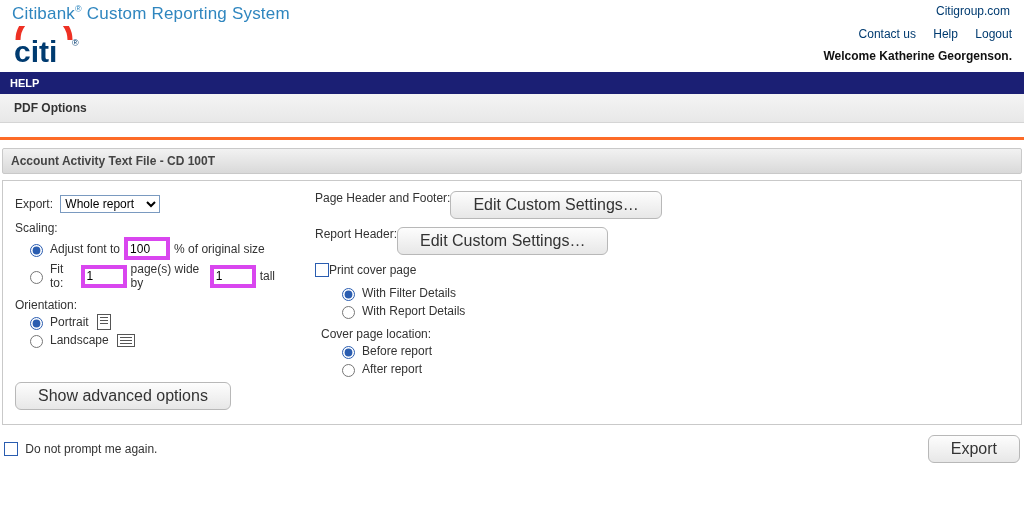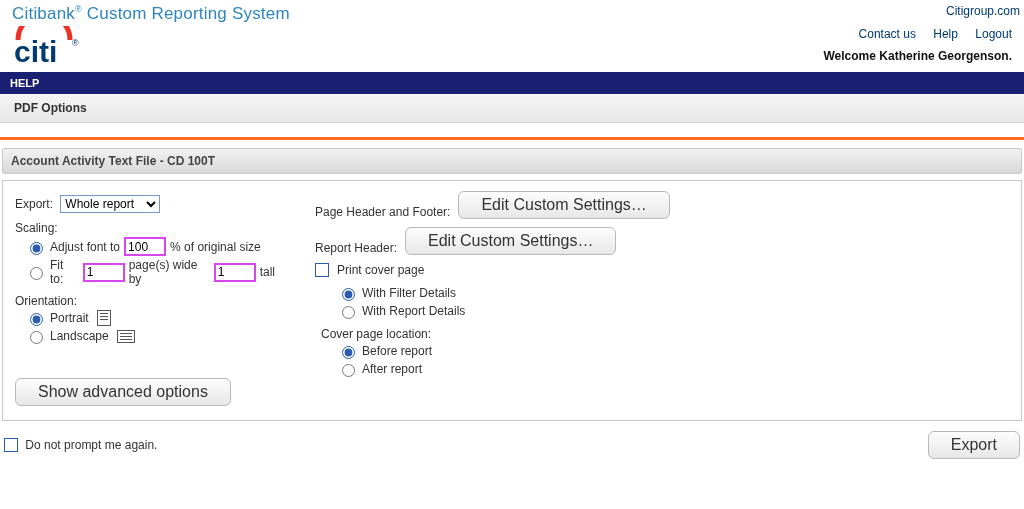--- a/index.html
+++ b/index.html
@@ -1,16 +1,16 @@
 <!DOCTYPE html>
 <html><head>
 <meta charset="utf-8">
 <style>
 body{margin:0;font-family:Arial,Helvetica,sans-serif;font-size:12px;color:#333;background:#fff}
-.topbar{display:flex;justify-content:space-between;align-items:flex-start;padding:4px 4px 0 12px}
+.topbar{display:flex;justify-content:space-between;align-items:flex-start;padding:4px 14px 0 12px}
 .brand-title{font-family:Arial,sans-serif;font-size:17px;color:#2f86bf;letter-spacing:.2px}
 .brand-title sup{font-size:9px}
 .topright{text-align:right;font-size:12px}
 .topright .citi-link{color:#003b70;font-weight:normal}
 .header-row{display:flex;justify-content:space-between;align-items:center;padding:0 12px 6px 12px}
 .nav-links{color:#003b70;font-weight:normal}
 .nav-links span{margin-left:14px;cursor:pointer}
 .welcome{color:#111;font-weight:bold;margin-top:8px}
 .help-bar{background:#1b1f74;color:#fff;font-weight:bold;font-size:11px;padding:5px 10px}
 .sub-bar{background:linear-gradient(#f4f4f4,#e8e8e8);border-bottom:1px solid #d5d5d5;padding:7px 14px;color:#333;font-weight:bold;font-size:12px}
@@ -18,28 +18,28 @@
 .section-title{margin:8px 2px 0;background:linear-gradient(#f2f2f2,#d9d9d9);border:1px solid #c9c9c9;border-radius:2px;color:#444;font-weight:bold;font-size:12px;padding:5px 8px}
 .panel{margin:6px 2px 0;border:1px solid #c9c9c9;padding:10px 12px 14px}
 .cols{display:flex;gap:40px}
 .col-left{width:260px}
 .col-right{flex:1}
 .lbl{color:#333;margin-right:4px}
 select{font-size:12px;border:1px solid #7a9ac0;background:#fff}
 select.exp{width:100px}
 .field-row{margin-top:4px}
 .radio-row{display:flex;align-items:center;gap:4px;margin:2px 0 2px 10px}
-input[type=text]{border:2px solid #d946ef;font-size:12px;height:15px}
+input[type=text]{border:4px solid #d946ef;font-size:12px;height:15px}
 .w-small{width:34px;padding:0 2px;text-align:left}
 .grp-head{margin-top:8px}
 .icon-page{display:inline-block;width:12px;height:14px;border:1px solid #555;position:relative;margin-left:4px;vertical-align:middle}
 .icon-page::before{content:"";position:absolute;left:2px;right:2px;top:2px;height:1px;background:#555;box-shadow:0 3px 0 #555,0 6px 0 #555}
 .icon-page.land{width:16px;height:11px}
 .btn{display:inline-block;background:linear-gradient(#fdfdfd,#e7e7e7);border:1px solid #b8b8b8;border-radius:6px;padding:4px 22px;font-size:16px;color:#333;cursor:pointer}
-.right-row{display:flex;align-items:flex-end;gap:8px;margin-bottom:8px}
+.right-row{display:flex;align-items:flex-start;margin-bottom:8px}
 .checkbox{width:12px;height:12px;border:1px solid #2a5db0;display:inline-block;vertical-align:middle}
 .indent{margin-left:22px}
 .footer-row{margin:10px 4px 0;display:flex;align-items:center;justify-content:space-between}
 input[type=radio]{accent-color:#2a5db0}
 .logo{margin-top:2px}
 .logo svg{display:block}
 </style>
 </head>
 <body>
 

